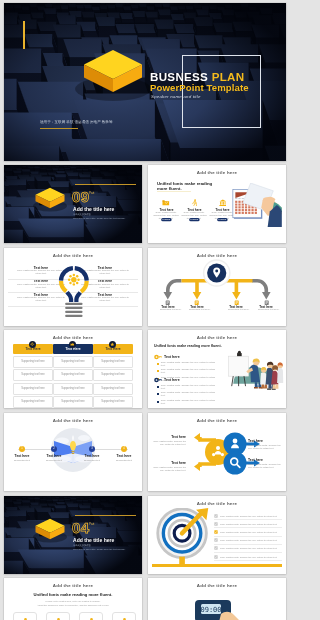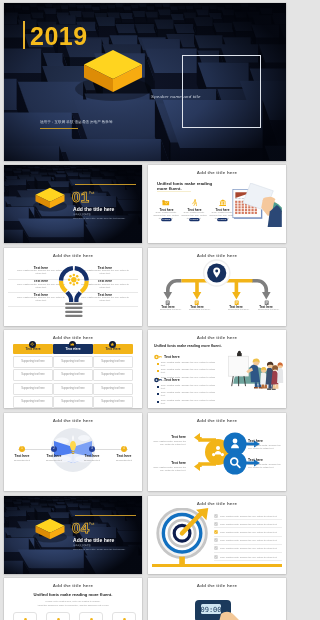--- a/index.html
+++ b/index.html
@@ -1392,42 +1392,43 @@
       </svg>
 <svg class="ov" viewBox="0 0 282 158">
 <ellipse cx="109" cy="86" rx="38" ry="12" fill="#000" opacity=".30"></ellipse>
 <g opacity="1.0">
           <path d="M109 47.0l29 14.5l-29 14.5l-29 -14.5Z" fill="#ffd41f"></path>
           <path d="M80 61.5l29 14.5v13l-29 -14.5Z" fill="#dd8c06"></path>
           <path d="M138 61.5l-29 14.5v13l29 -14.5Z" fill="#f7ab10"></path>
         </g>
 </svg>
 <i class="ybar"></i>
-<div class="yr">2019</div>
 <i class="frame"></i>
+<div class="ctitle"><span>BUSNESS</span> <b>PLAN</b></div>
+<div class="csub">PowerPoint Template</div>
 <div class="cspk">Speaker name and title</div>
 <div class="ctag">适用于：互联网  科技  信息通信  房地产  教学等</div>
 <i class="ctagrule"></i>
 </div>
 <div class="sl dk r cL y0">
 <svg class="cubes" width="138" height="78" viewBox="0 0 138 78">
         <rect width="138" height="78" fill="#050912"></rect>
         <use href="#cubefield2"></use>
         <rect width="138" height="78" fill="url(#vig2)"></rect>
       </svg>
 <svg class="ov" viewBox="0 0 138 78">
 <ellipse cx="46" cy="41" rx="17" ry="5.5" fill="#000" opacity=".32"></ellipse>
 <g opacity="1.0">
           <path d="M46 22.75l14.5 7l-14.5 7l-14.5 -7Z" fill="#ffd41f"></path>
           <path d="M31.5 29.75l14.5 7v6.5l-14.5 -7Z" fill="#dd8c06"></path>
           <path d="M60.5 29.75l-14.5 7v6.5l14.5 -7Z" fill="#f7ab10"></path>
         </g>
 </svg>
 <i class="srule"></i>
-<div class="snum">01</div>
+<div class="snum">09</div>
 <div class="spart">Part</div>
 <div class="sttl">Add the title here</div>
 <div class="ss1">单击此处添加标题</div>
 <div class="ss2">Click here to add a title. Please keep the text concise.</div>
 </div>
 <div class="sl r cR y0">
 <div class="hdr">Add the title here</div>
 <div class="lead2"><span>Unified fonts make reading</span><br><span>more fluent.</span></div>
 <i class="leadrule"></i>
 <div class="c3" style="left:5.2px">

